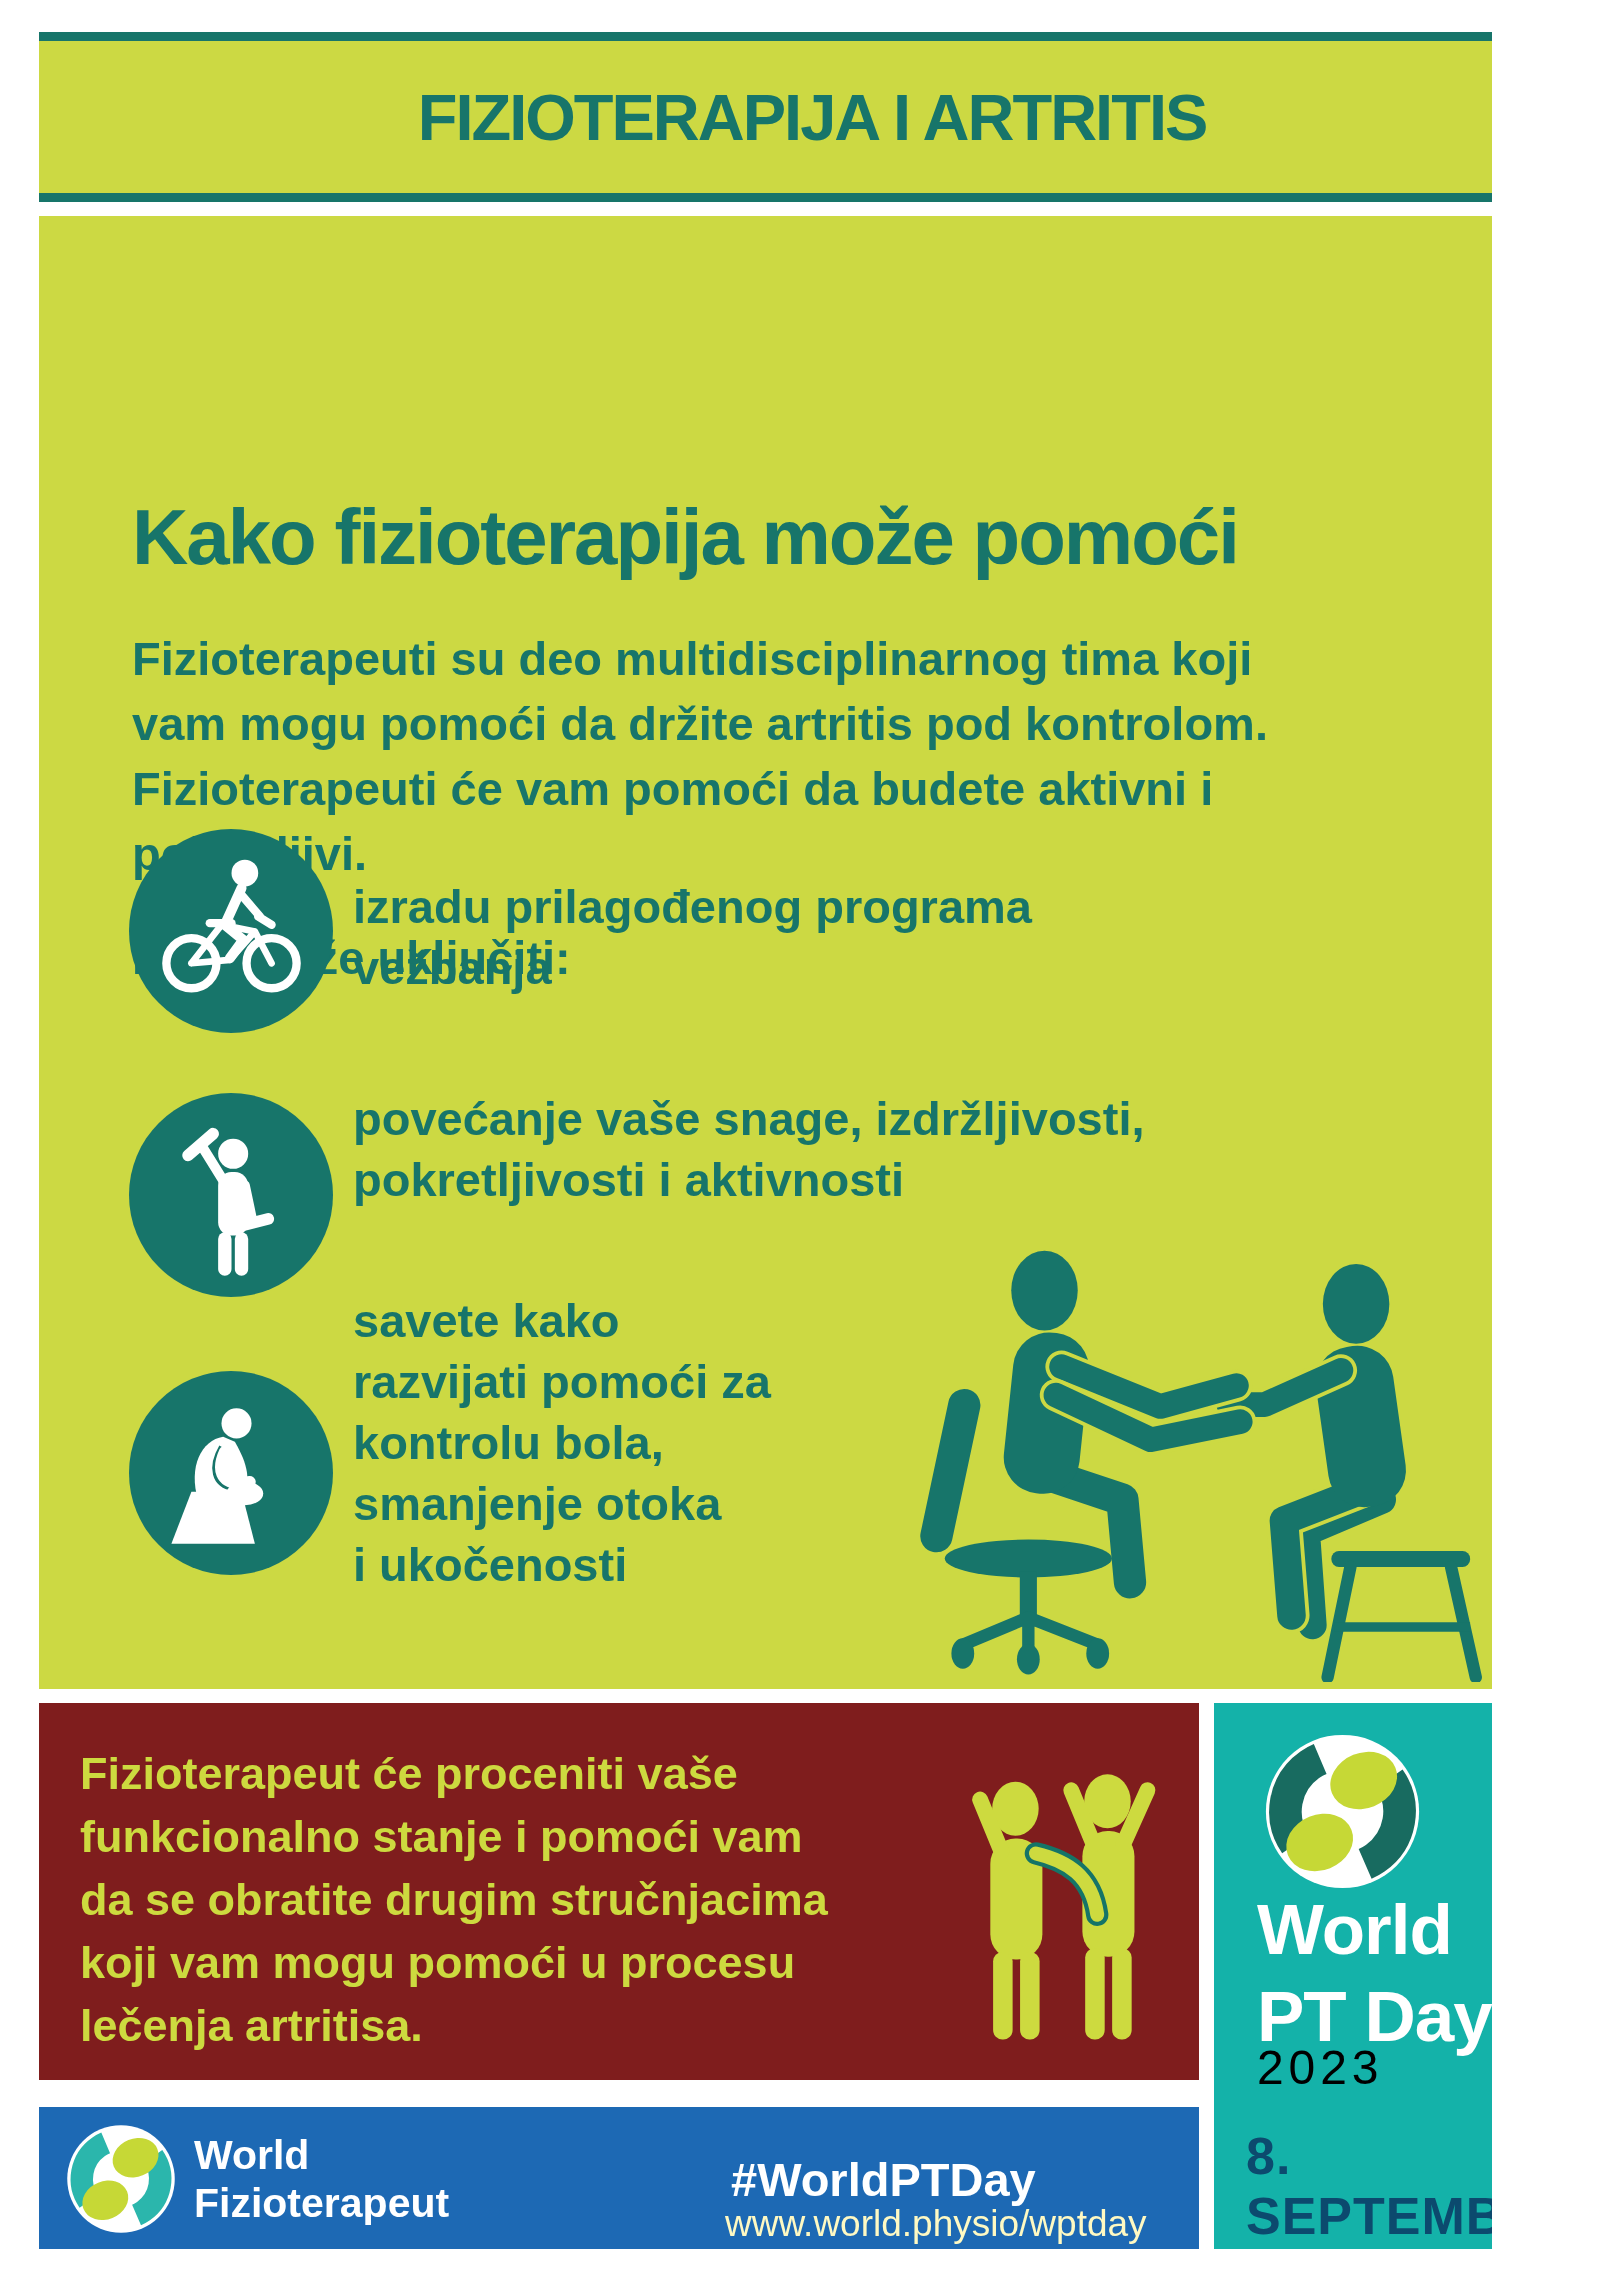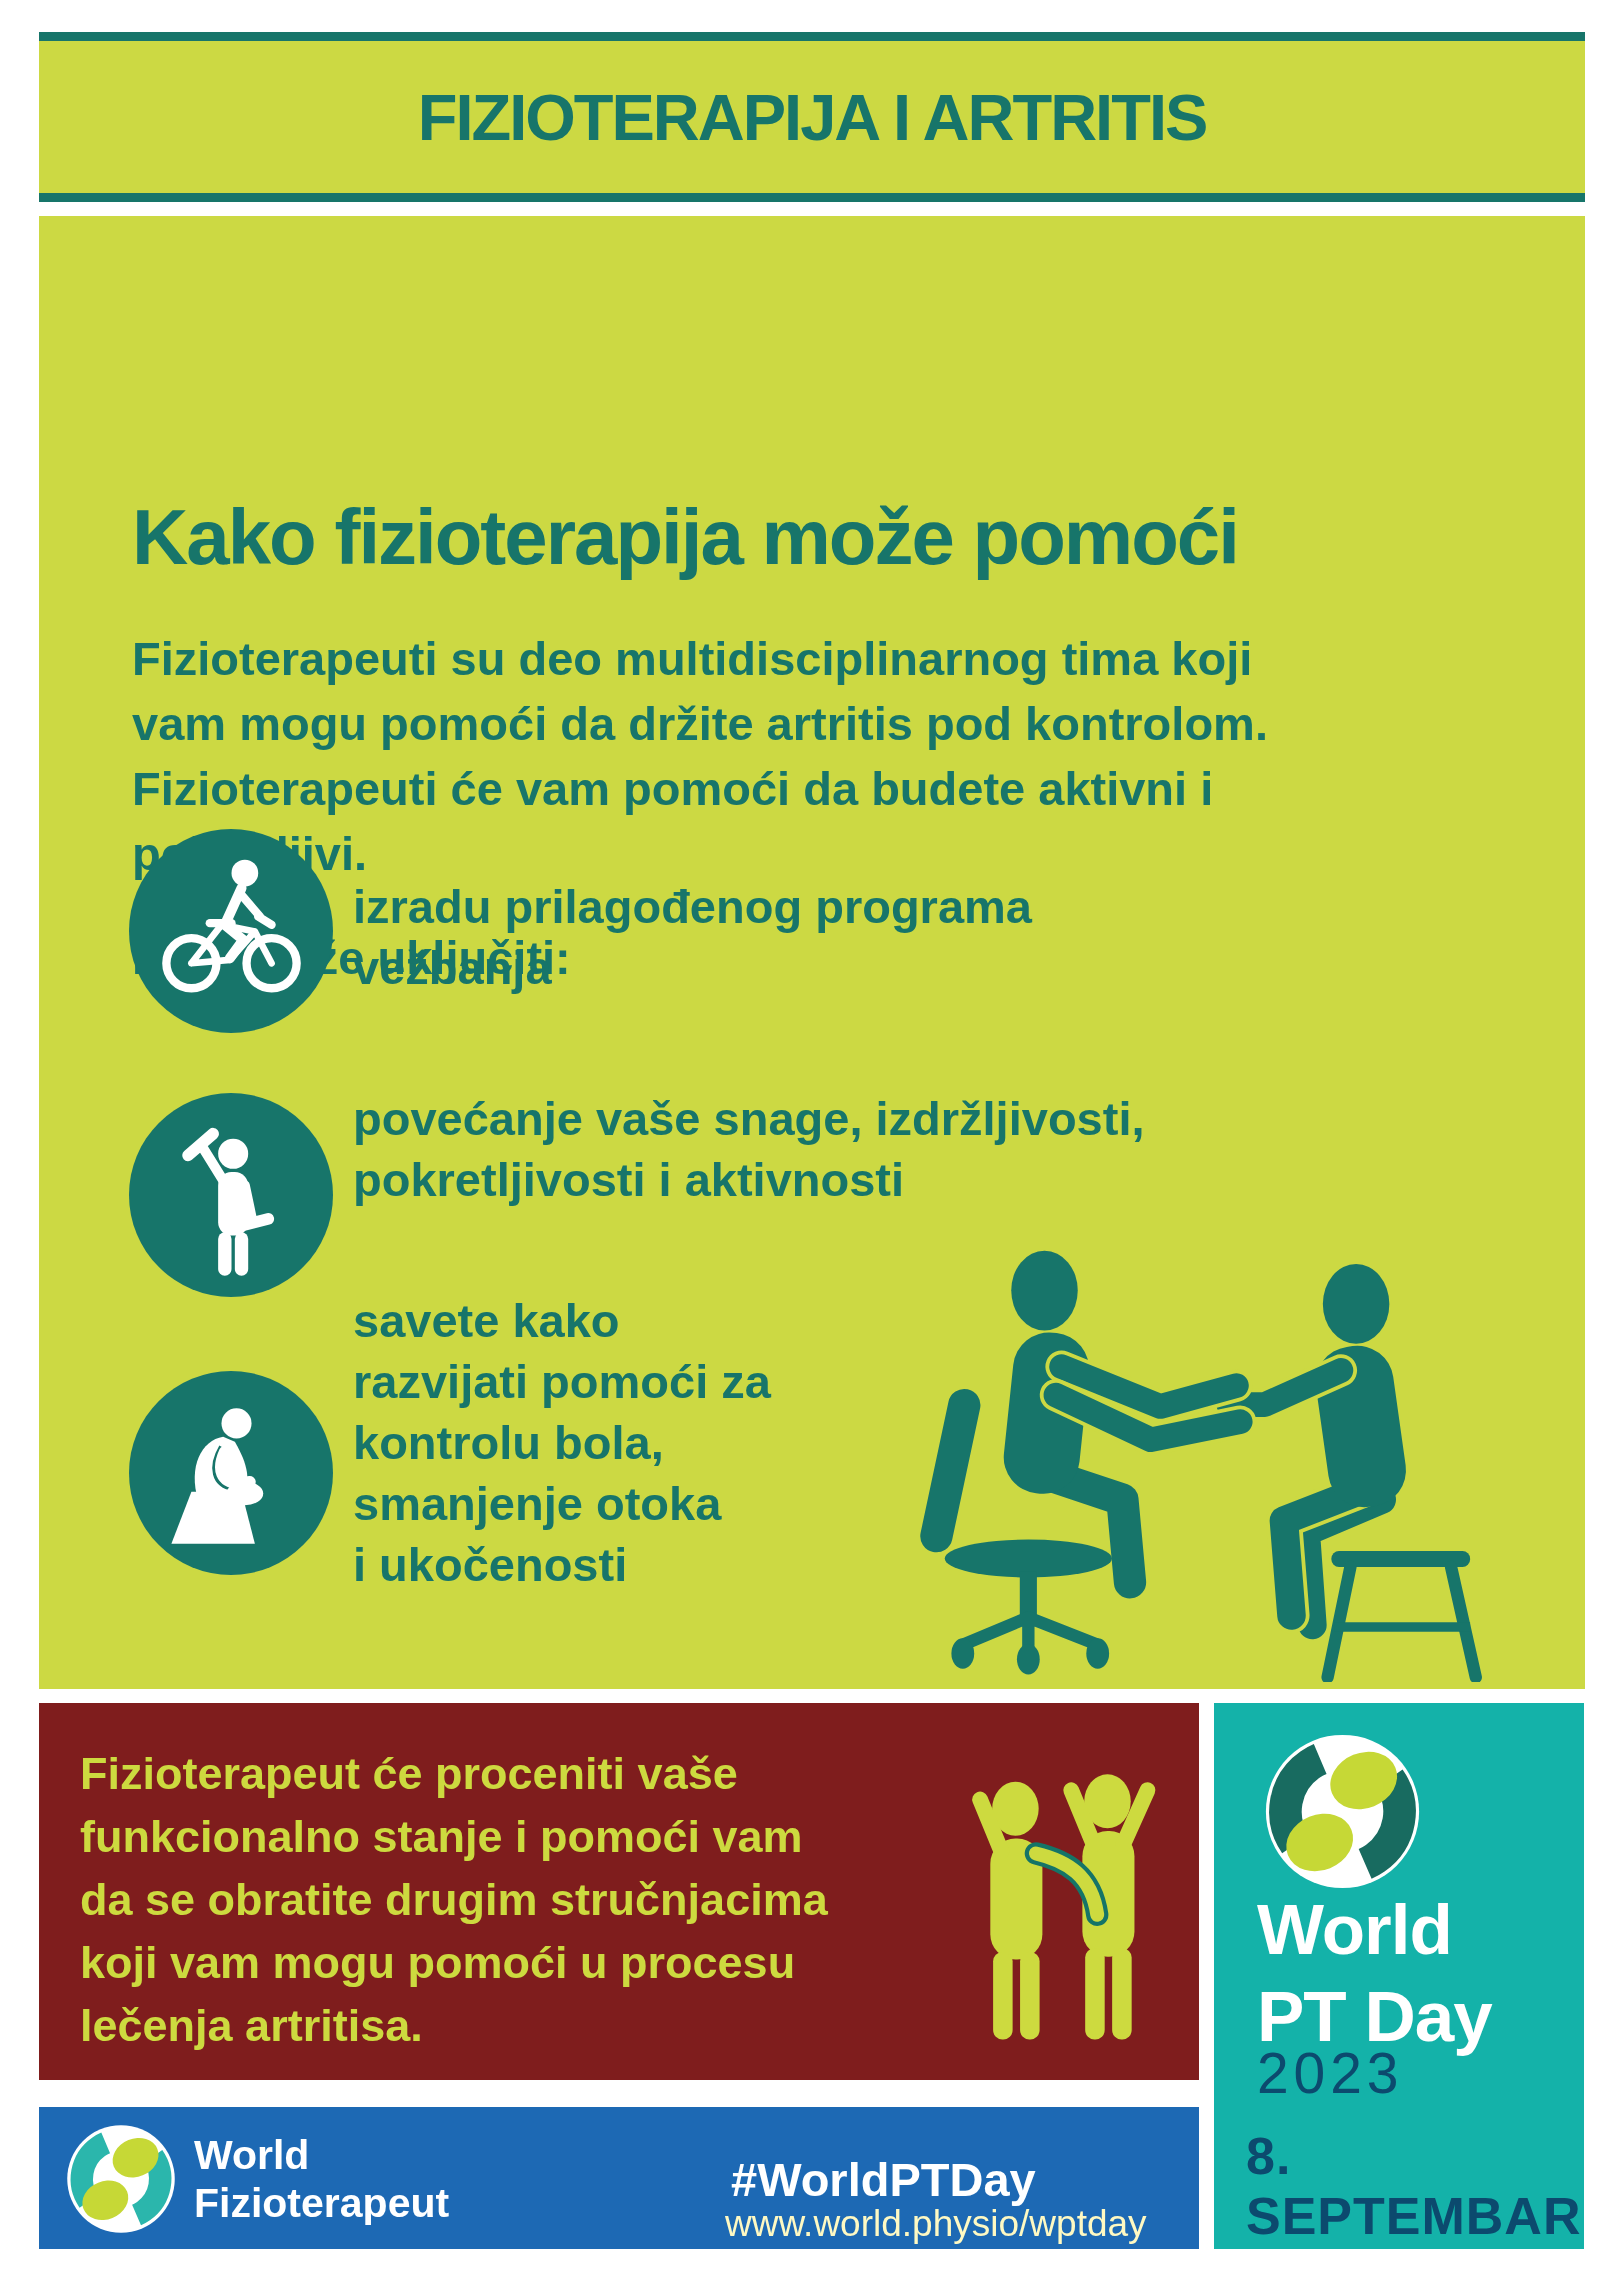--- a/index.html
+++ b/index.html
@@ -1,17 +1,17 @@
 <!DOCTYPE html>
 <html><head>
 <meta charset="utf-8">
 <style>
   html,body{margin:0;padding:0;background:#ffffff;}
   .page{
-    position:relative;width:1621px;height:2293px;background:#ffffff;
+    position:relative;width:1492px;height:2293px;background:#ffffff;
     font-family:"Liberation Sans", sans-serif;overflow:hidden;
   }
   .abs{position:absolute;}
   
   .rule{background:#17756a;height:8.8px;left:39px;width:1546px;}
   .header-band{
     left:39px;top:41px;width:1546px;height:152px;background:#ccd943;
     display:flex;align-items:center;justify-content:center;
   }
   .header-band h1{
@@ -32,21 +32,21 @@
   .badge svg{width:167px;height:167px;}
   .bullet-text{font-size:47px;line-height:61px;}
   
   .assess{left:39px;top:1703px;width:1160px;height:377px;background:#7f1d1d;}
   .assess-text{
     left:41px;top:39px;color:#cdda3f;font-size:45px;font-weight:bold;line-height:63px;white-space:pre-line;
   }
   
   .event{left:1214px;top:1703px;width:370px;height:546px;background:#14b2a9;}
   .event-title{left:43px;color:#ffffff;font-size:71px;font-weight:bold;line-height:78px;letter-spacing:-1px;}
-  .event-year{left:43px;top:337px;color:#0c4a6e;font-size:57px;font-weight:normal;letter-spacing:4.9px;}
+  .event-year{left:43px;top:337px;color:#000000;font-size:48px;font-weight:normal;letter-spacing:4.9px;}
   .event-date{left:32px;top:423px;color:#0c4a6e;font-size:52px;font-weight:bold;letter-spacing:1px;}
   
   .footer{left:39px;top:2107px;width:1160px;height:142px;background:#1d69b4;}
   .org-name{left:155px;top:23.5px;color:#ffffff;font-size:41px;font-weight:bold;line-height:48px;}
   .hashtag{left:692px;top:27.4px;color:#ffffff;font-size:47px;font-weight:bold;margin-top:18px;}
   .url{left:686px;top:96px;color:#fef9c3;font-size:37px;font-weight:normal;}
 </style>
 </head>
 <body>
 

